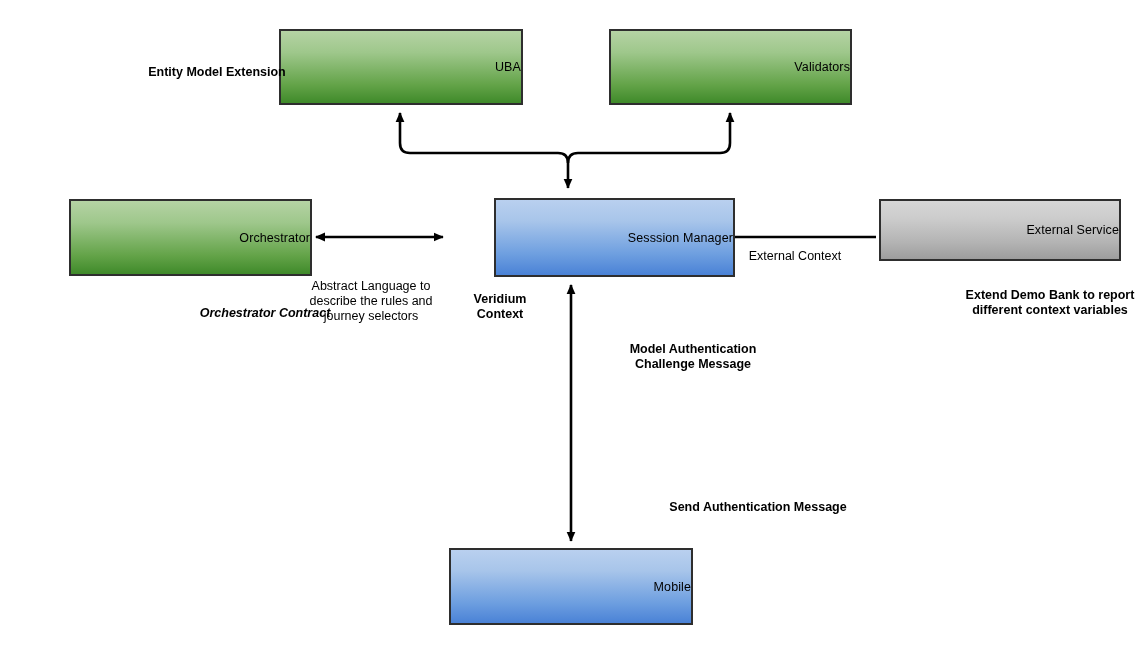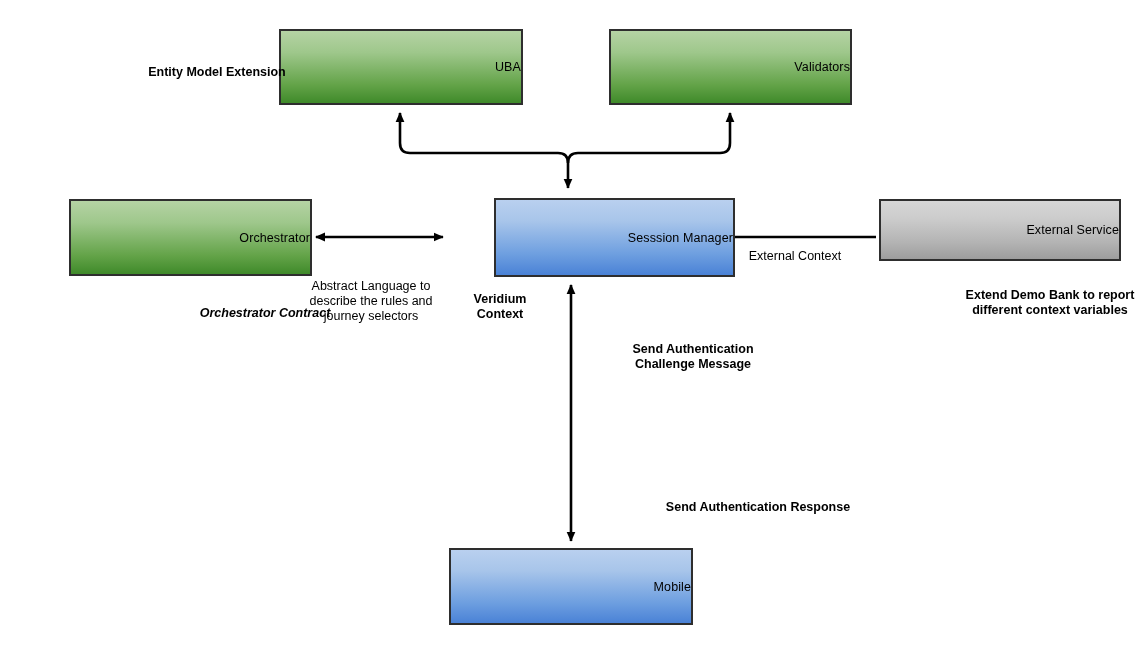--- a/index.html
+++ b/index.html
@@ -130,18 +130,18 @@
 journey selectors</div>
 
   <div class="caption bold center" style="left:452px; top:292px; width:96px;">Veridium
 Context</div>
 
   <div class="caption center" style="left:720px; top:249px; width:150px;">External Context</div>
 
   <div class="caption bold center" style="left:905px; top:288px; width:290px;">Extend Demo Bank to report
 different context variables</div>
 
-  <div class="caption bold center" style="left:578px; top:342px; width:230px;">Send Authentication
+  <div class="caption bold center" style="left:578px; top:342px; width:230px;">Model Authentication
 Challenge Message</div>
 
-  <div class="caption bold center" style="left:578px; top:500px; width:360px;">Send Authentication Response</div>
+  <div class="caption bold center" style="left:578px; top:500px; width:360px;">Send Authentication Message</div>
 
 </div>
 
 </body></html>

